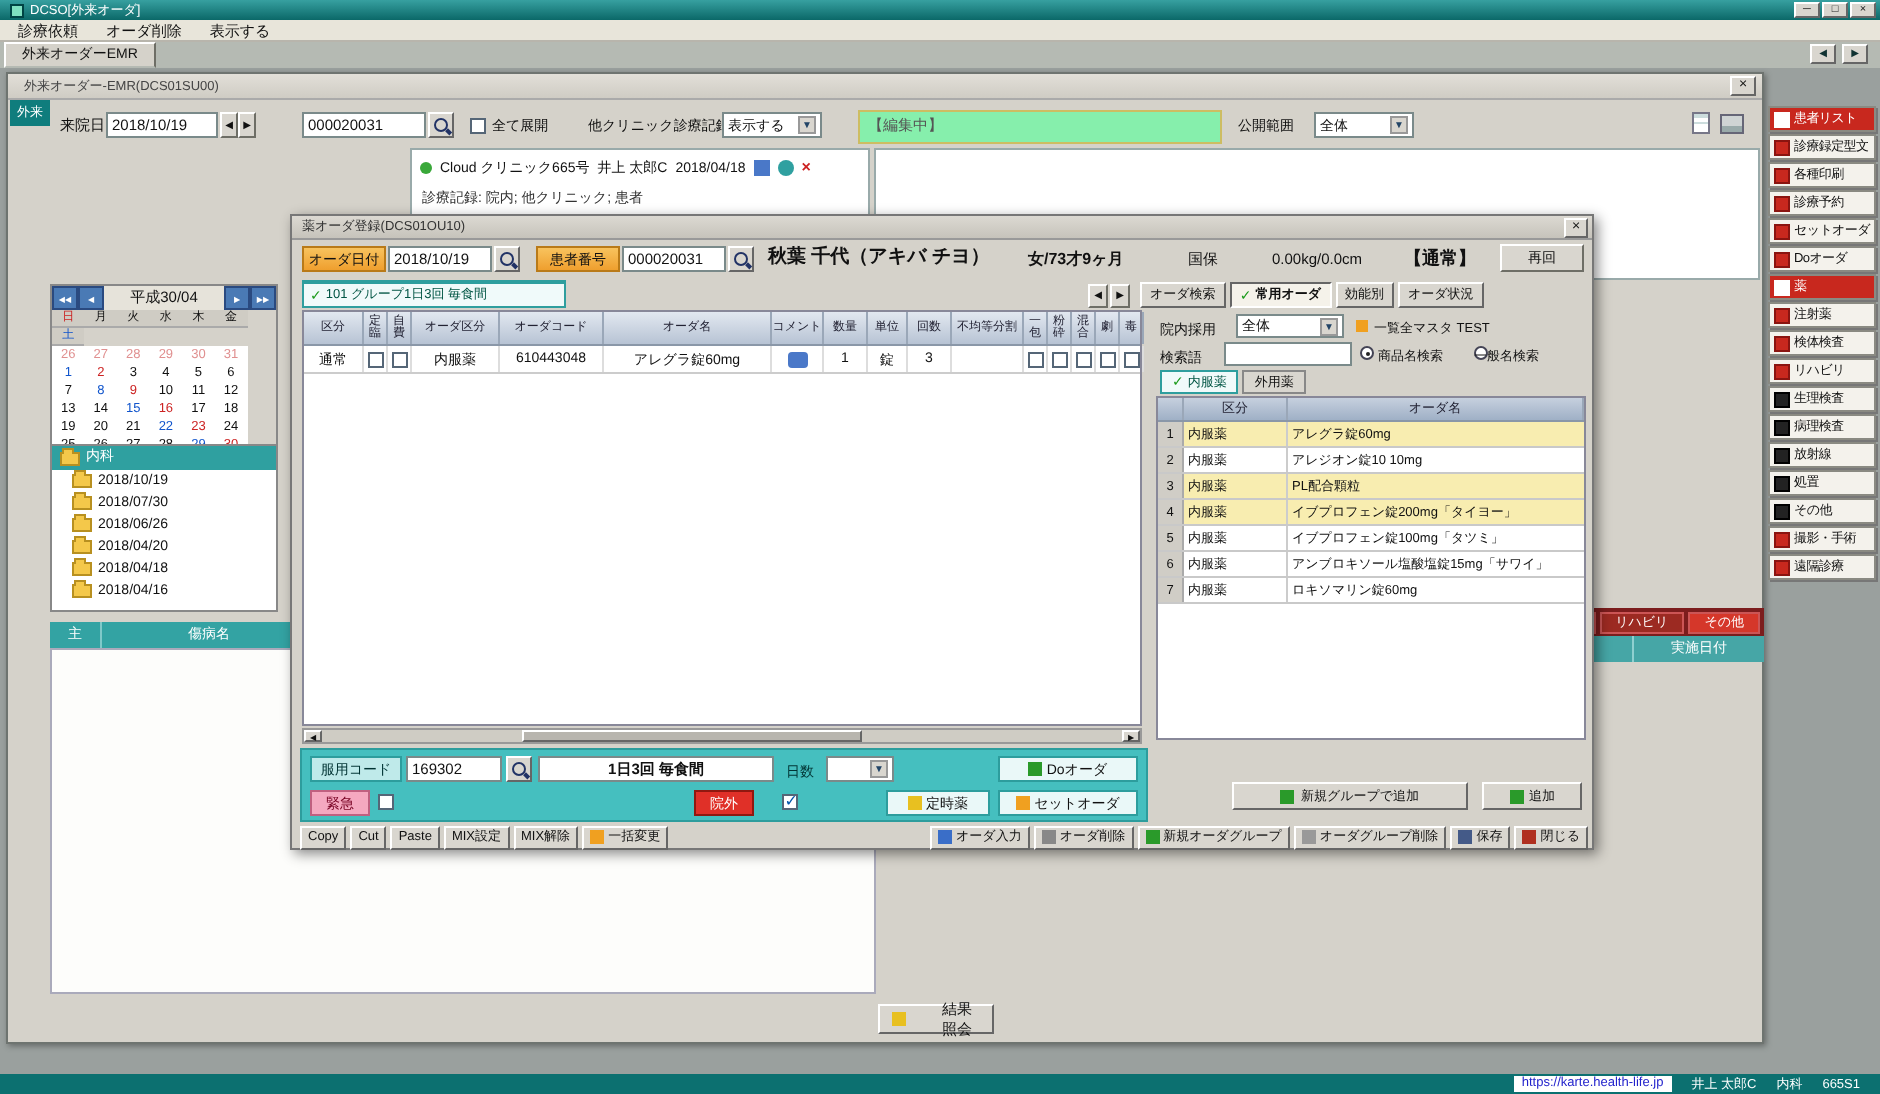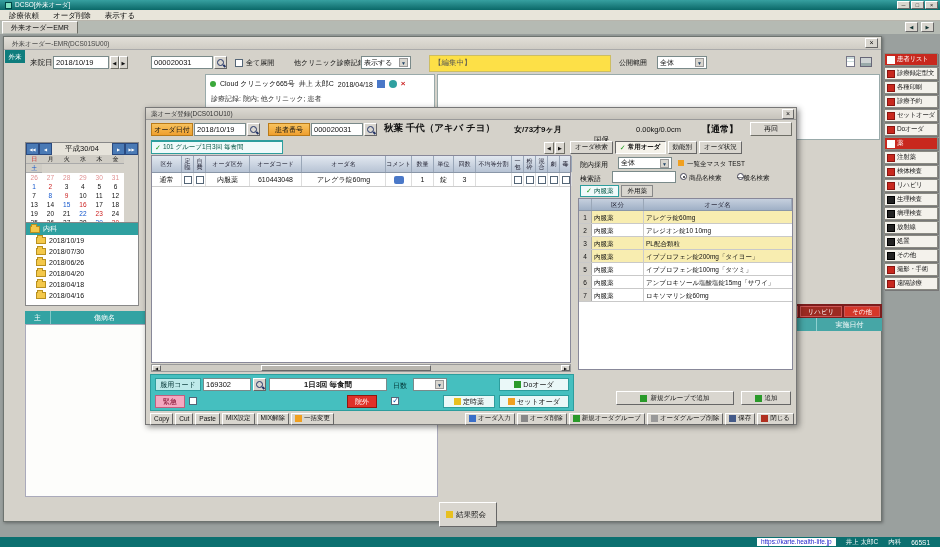--- a/index.html
+++ b/index.html
@@ -28,21 +28,21 @@
 .inp{background:#fff;border:1px solid #7a8a8a;font-size:7.5px;display:flex;align-items:center;padding:0 2px;overflow:hidden;white-space:nowrap}
 .sel{background:#fff;border:1px solid #7a8a8a;font-size:7px;display:flex;align-items:center;padding:0 2px;justify-content:space-between;white-space:nowrap}
 .sel .ar{font-size:5px;color:#246;background:#d9d6cf;border:1px solid #999;width:9px;height:9px;text-align:center;line-height:8px;flex:none}
 .lbl{font-size:7.5px;white-space:nowrap}
 .cbx{width:8px;height:8px;background:#fff;border:1px solid #567;display:inline-block;position:relative;flex:none}
 .cbx.checked::after{content:"✓";position:absolute;left:0;top:-2px;font-size:8px;color:#05a}
 .magbtn{background:#d9d6cf;border:1px solid;border-color:#fff #666 #666 #fff;display:inline-flex;align-items:center;justify-content:center}
 .mag{position:relative;width:9px;height:9px;display:inline-block}
 .mag::before{content:"";position:absolute;left:1px;top:1px;width:5px;height:5px;border:1.5px solid #236;border-radius:50%}
 .mag::after{content:"";position:absolute;left:6.5px;top:6.5px;width:3px;height:1.5px;background:#236;transform:rotate(45deg)}
-.yellowbox{position:absolute;background:#fde047;border:1px solid #cdbd62;font-size:7.5px;color:#555;padding:2px 4px}
+.yellowbox{position:absolute;background:#86efac;border:1px solid #cdbd62;font-size:7.5px;color:#555;padding:2px 4px}
 .panel{position:absolute;background:#fff;border:1px solid #9aa}
 .pp-top{display:flex;height:16px;border-bottom:1px solid #c3c3c3}
 .pp-kana{flex:1;border-right:1px solid #c3c3c3;font-size:8px;padding:3px 0 0 28px;letter-spacing:1px}
 .pp-age{width:70px;font-size:6.5px;padding-top:4px;text-align:center}
 .pp-name{font-size:15px;font-weight:bold;letter-spacing:4px;padding:9px 0 0 12px}
 .cl-row1{display:flex;align-items:center;gap:4px;padding:4px 3px 0 4px;font-size:7px;white-space:nowrap}
 .cl-row2{font-size:7px;color:#333;padding:5px 0 0 5px}
 .dotg{width:6px;height:6px;border-radius:50%;background:#3aa83a;flex:none}
 .icsq{width:8px;height:8px;flex:none}
 .ic-edit{background:#4a78c8}
@@ -81,21 +81,21 @@
 .sidebar{position:absolute;left:884px;top:53px;width:54px;display:flex;flex-direction:column;gap:1px}
 .side-btn{height:13px;background:#f4f2ec;border:1px solid #8a8a82;display:flex;align-items:center;gap:2px;padding-left:2px;box-shadow:1px 1px 0 #777}
 .side-btn.active{background:#c8281e;color:#fff}
 .side-btn.active .side-ic{background:#fff;border-color:#fff}
 .side-ic{width:8px;height:8px;background:#c8281e;border:1px solid #8a1410;flex:none}
 .side-ic.dark{background:#222;border-color:#000}
 .side-lb{font-size:6.5px;letter-spacing:-.3px;white-space:nowrap}
 
 .resultbtn{position:absolute;left:435px;top:465px;width:58px;height:15px}
 .footerbtns{position:absolute;left:718px;top:501px;display:flex;gap:3px}
-.f-btn{height:25px;padding:0 6px;background:#d9d6cf;border:1px solid;border-color:#fff #666 #666 #fff;display:flex;align-items:center;gap:3px;font-size:7.5px}
+.f-btn{height:15px;padding:0 6px;background:#d9d6cf;border:1px solid;border-color:#fff #666 #666 #fff;display:flex;align-items:center;gap:18px;font-size:7.5px}
 .f-ic{width:7px;height:7px;flex:none}
 .search-icon{background:#3a6ec8;border-radius:50%}
 .hold-icon{background:#d4b020}
 .confirm-icon{background:#3a6ec8}
 .end-icon{background:#b03020}
 .result-icon{background:#e8c020;width:7px;height:7px;flex:none}
 
 .statusbar{position:absolute;left:0;top:537px;width:940px;height:10px;background:#0c7070;display:flex;align-items:center;justify-content:flex-end;gap:10px;padding-right:10px;color:#fff}
 .sb-url{background:#fff;color:#22c;font-size:6.5px;padding:0 4px;height:8px;line-height:8px}
 .sb-t{font-size:6.5px}
@@ -443,21 +443,21 @@
     <div class="magbtn abs" style="left:101px;top:15px;width:13px;height:13px">
         <span class="mag"></span>
       </div>
     <div class="btn-or abs" style="left:122px;top:15px;width:42px;height:13px">患者番号</div>
     <div class="inp abs" style="left:165px;top:15px;width:52px;height:13px">000020031</div>
     <div class="magbtn abs" style="left:218px;top:15px;width:13px;height:13px">
         <span class="mag"></span>
       </div>
     <span class="abs" style="left:238px;top:14px;font-size:9.5px;font-weight:bold">秋葉 千代（アキバ チヨ）</span>
     <span class="abs" style="left:368px;top:16px;font-size:8px;font-weight:bold">女/73才9ヶ月</span>
-    <span class="abs" style="left:448px;top:27px;font-size:7.5px">国保</span>
+    <span class="abs" style="left:448px;top:17px;font-size:7.5px">国保</span>
     <span class="abs" style="left:490px;top:17px;font-size:7.5px">0.00kg/0.0cm</span>
     <span class="abs" style="left:556px;top:15px;font-size:9px;font-weight:bold">【通常】</span>
     <div class="b3 abs" style="left:604px;top:14px;width:42px;height:14px">再回</div>
 
     <div class="grp-tab">
       <span class="chk">✓</span>
       <span>101 グループ1日3回 毎食間</span>
     </div>
     <div class="b3 abs" style="left:398px;top:34px;width:10px;height:12px;font-size:5px">◀</div>
     <div class="b3 abs" style="left:409px;top:34px;width:10px;height:12px;font-size:5px">▶</div>

